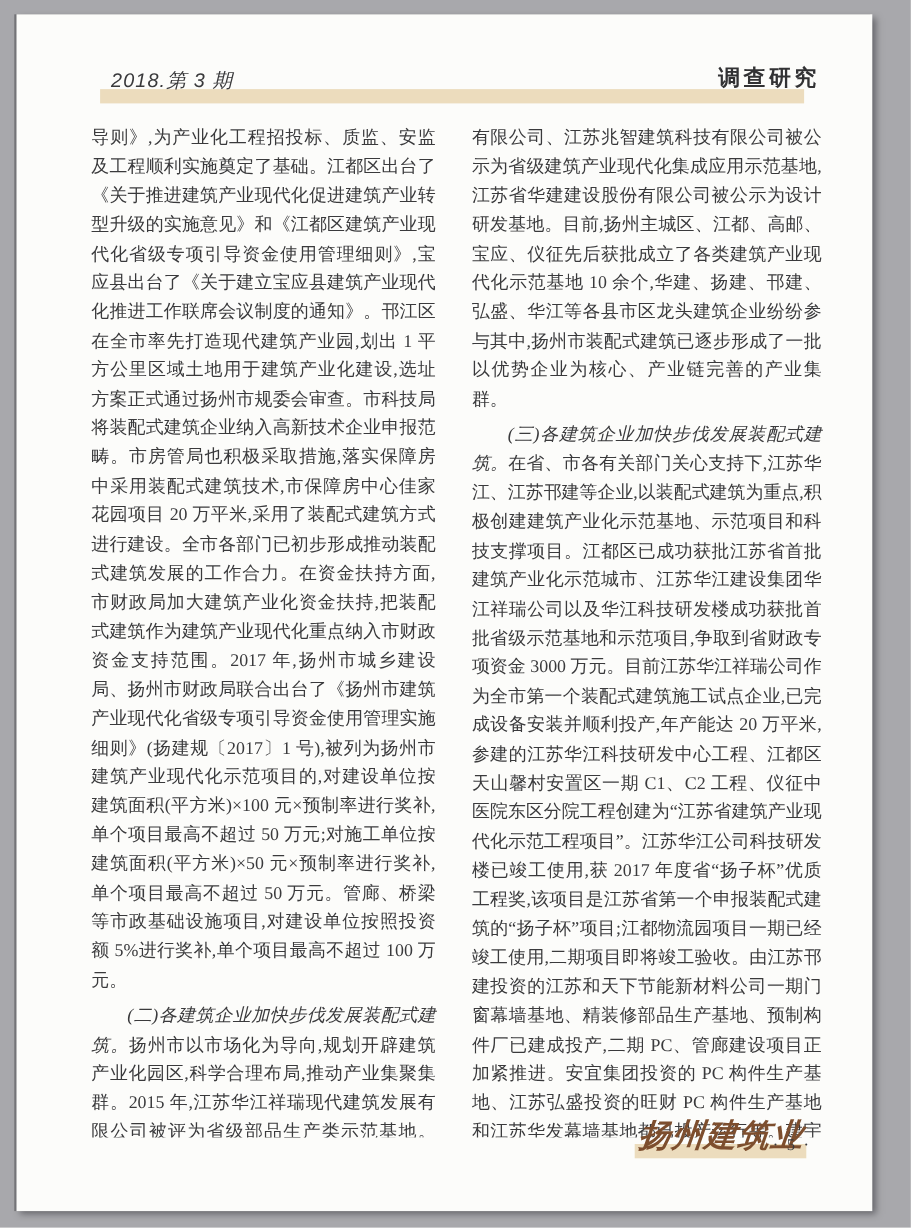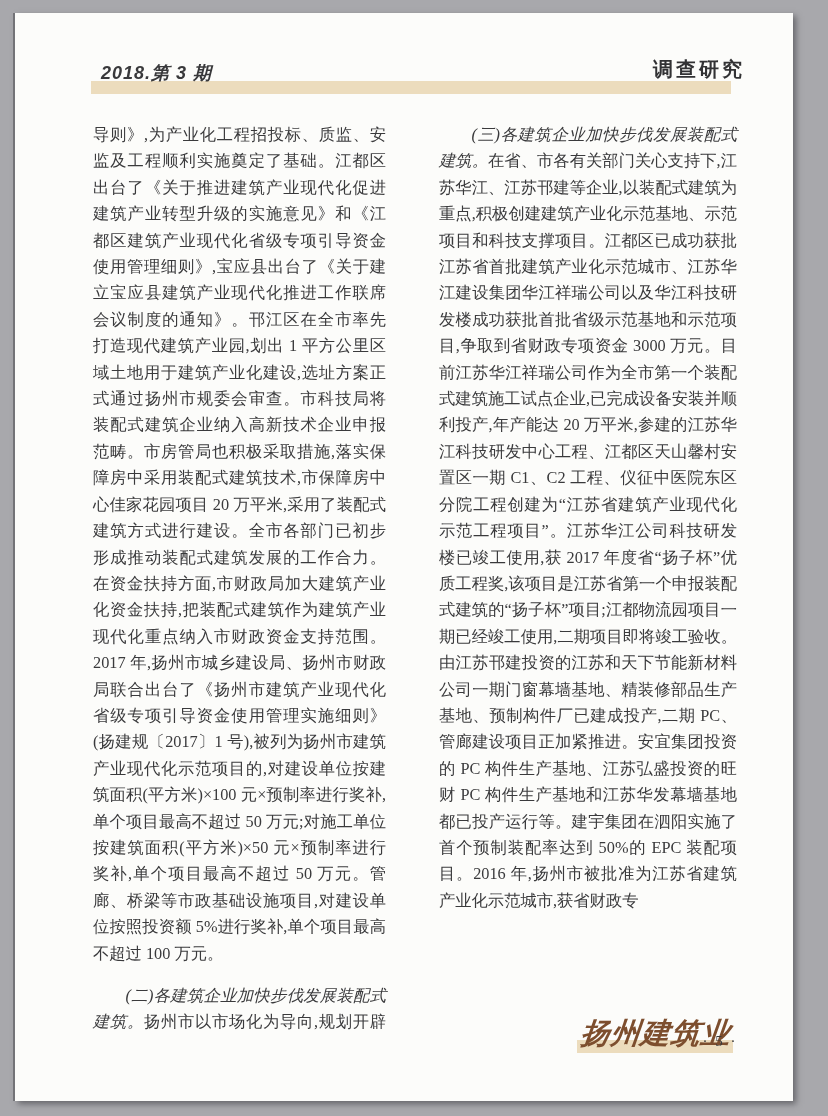--- a/index.html
+++ b/index.html
@@ -31,31 +31,31 @@
     width: 640px;
     height: 13px;
     background: #ecdcbd;
   }
   .issue-label {
     position: absolute;
     left: 86px;
     top: 47px;
     font-family: "Liberation Sans", "DejaVu Sans", sans-serif;
     font-style: italic;
-    font-weight: bold;
+    font-weight: normal;
     font-size: 18px;
     line-height: 26px;
     color: #39393b;
     letter-spacing: 1px;
   }
   .section-label {
     position: absolute;
     right: 48px;
     top: 44px;
-    font-family: Liberation Mono, monospace;
+    font-family: Liberation Sans, sans-serif;
     font-weight: bold;
     font-size: 20px;
     line-height: 28px;
     color: #323234;
     letter-spacing: 3px;
   }
   
   .columns {
     position: absolute;
     left: 62px;
@@ -68,21 +68,21 @@
   }
   .col {
     color: #3a3a3c;
     font-size: 16.3px;
     line-height: 26.4px;
     text-align: justify;
     overflow: hidden;
   }
   .col-left  { width: 325px; }
   .col-right { width: 330px; }
-  .col p { margin: 16px; padding: 0; }
+  .col p { margin: 6px; padding: 0; }
   p.indent { text-indent: 2em; }
   .lead {
     font-style: italic; 
   }
   
   .footer-band {
     position: absolute;
     left: 562px;
     top: 1027px;
     width: 156px;
@@ -121,20 +121,21 @@
   <div class="header-band"></div>
   <div class="issue-label">2018.第 3 期</div>
   <div class="section-label">调查研究</div>
 
   <div class="columns">
     <div class="col col-left">
       <p><span class="lead"></span><span>导则》,为产业化工程招投标、质监、安监及工程顺利实施奠定了基础。江都区出台了《关于推进建筑产业现代化促进建筑产业转型升级的实施意见》和《江都区建筑产业现代化省级专项引导资金使用管理细则》,宝应县出台了《关于建立宝应县建筑产业现代化推进工作联席会议制度的通知》。邗江区在全市率先打造现代建筑产业园,划出 1 平方公里区域土地用于建筑产业化建设,选址方案正式通过扬州市规委会审查。市科技局将装配式建筑企业纳入高新技术企业申报范畴。市房管局也积极采取措施,落实保障房中采用装配式建筑技术,市保障房中心佳家花园项目 20 万平米,采用了装配式建筑方式进行建设。全市各部门已初步形成推动装配式建筑发展的工作合力。在资金扶持方面,市财政局加大建筑产业化资金扶持,把装配式建筑作为建筑产业现代化重点纳入市财政资金支持范围。2017 年,扬州市城乡建设局、扬州市财政局联合出台了《扬州市建筑产业现代化省级专项引导资金使用管理实施细则》(扬建规〔2017〕1 号),被列为扬州市建筑产业现代化示范项目的,对建设单位按建筑面积(平方米)×100 元×预制率进行奖补,单个项目最高不超过 50 万元;对施工单位按建筑面积(平方米)×50 元×预制率进行奖补,单个项目最高不超过 50 万元。管廊、桥梁等市政基础设施项目,对建设单位按照投资额 5%进行奖补,单个项目最高不超过 100 万元。</span></p>
       <p class="indent"><span class="lead">(二)各建筑企业加快步伐发展装配式建筑。</span><span>扬州市以市场化为导向,规划开辟建筑产业化园区,科学合理布局,推动产业集聚集群。2015 年,江苏华江祥瑞现代建筑发展有限公司被评为省级部品生产类示范基地。2016 年,江苏和天下节能科技有限公司、江苏华发装饰有限公司、扬州牧羊钢结构工程有限公司被评为省级建筑产业现代化部品生产基地。2017 年,扬州已有江苏华江建设集团</span></p>
     </div>
     <div class="col col-right">
+      <p><span class="lead"></span><span>有限公司、江苏兆智建筑科技有限公司被公示为省级建筑产业现代化集成应用示范基地,江苏省华建建设股份有限公司被公示为设计研发基地。目前,扬州主城区、江都、高邮、宝应、仪征先后获批成立了各类建筑产业现代化示范基地 10 余个,华建、扬建、邗建、弘盛、华江等各县市区龙头建筑企业纷纷参与其中,扬州市装配式建筑已逐步形成了一批以优势企业为核心、产业链完善的产业集群。</span></p>
       <p class="indent"><span class="lead">(三)各建筑企业加快步伐发展装配式建筑。</span><span>在省、市各有关部门关心支持下,江苏华江、江苏邗建等企业,以装配式建筑为重点,积极创建建筑产业化示范基地、示范项目和科技支撑项目。江都区已成功获批江苏省首批建筑产业化示范城市、江苏华江建设集团华江祥瑞公司以及华江科技研发楼成功获批首批省级示范基地和示范项目,争取到省财政专项资金 3000 万元。目前江苏华江祥瑞公司作为全市第一个装配式建筑施工试点企业,已完成设备安装并顺利投产,年产能达 20 万平米,参建的江苏华江科技研发中心工程、江都区天山馨村安置区一期 C1、C2 工程、仪征中医院东区分院工程创建为“江苏省建筑产业现代化示范工程项目”。江苏华江公司科技研发楼已竣工使用,获 2017 年度省“扬子杯”优质工程奖,该项目是江苏省第一个申报装配式建筑的“扬子杯”项目;江都物流园项目一期已经竣工使用,二期项目即将竣工验收。由江苏邗建投资的江苏和天下节能新材料公司一期门窗幕墙基地、精装修部品生产基地、预制构件厂已建成投产,二期 PC、管廊建设项目正加紧推进。安宜集团投资的 PC 构件生产基地、江苏弘盛投资的旺财 PC 构件生产基地和江苏华发幕墙基地都已投产运行等。建宇集团在泗阳实施了首个预制装配率达到 50%的 EPC 装配项目。2016 年,扬州市被批准为江苏省建筑产业化示范城市,获省财政专</span></p>
     </div>
   </div>
 
   <div class="footer-band"></div>
   <div class="journal-logotype">扬州建筑业</div>
   <div class="page-number">· 5 ·</div>
 
 </div>
 

